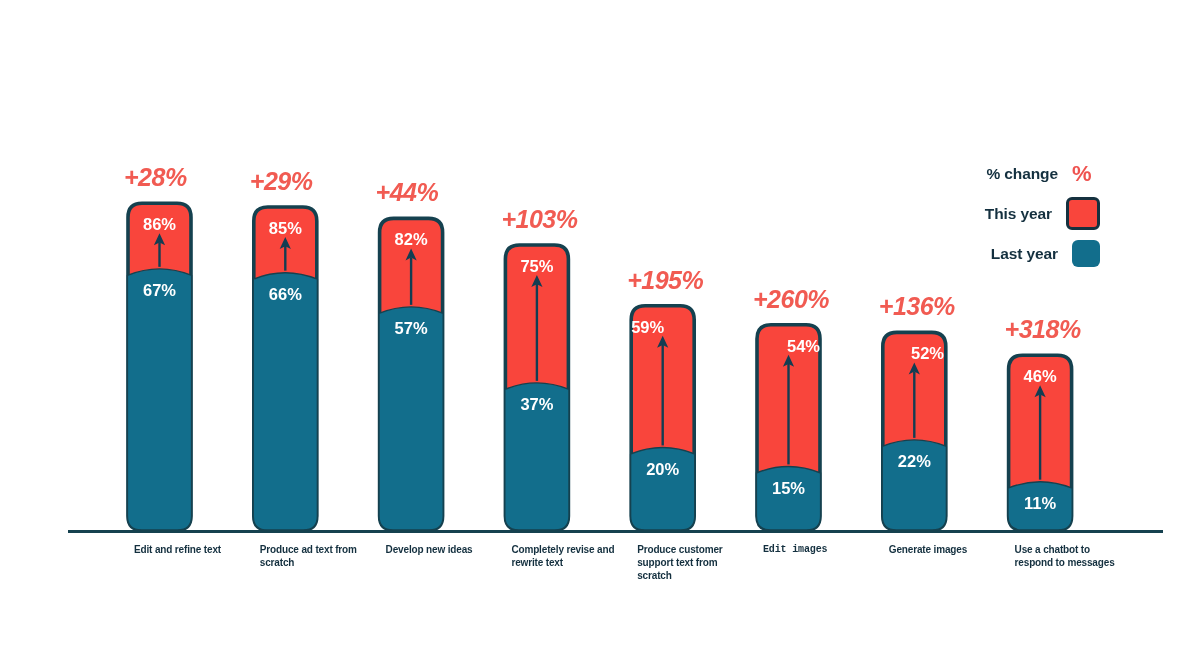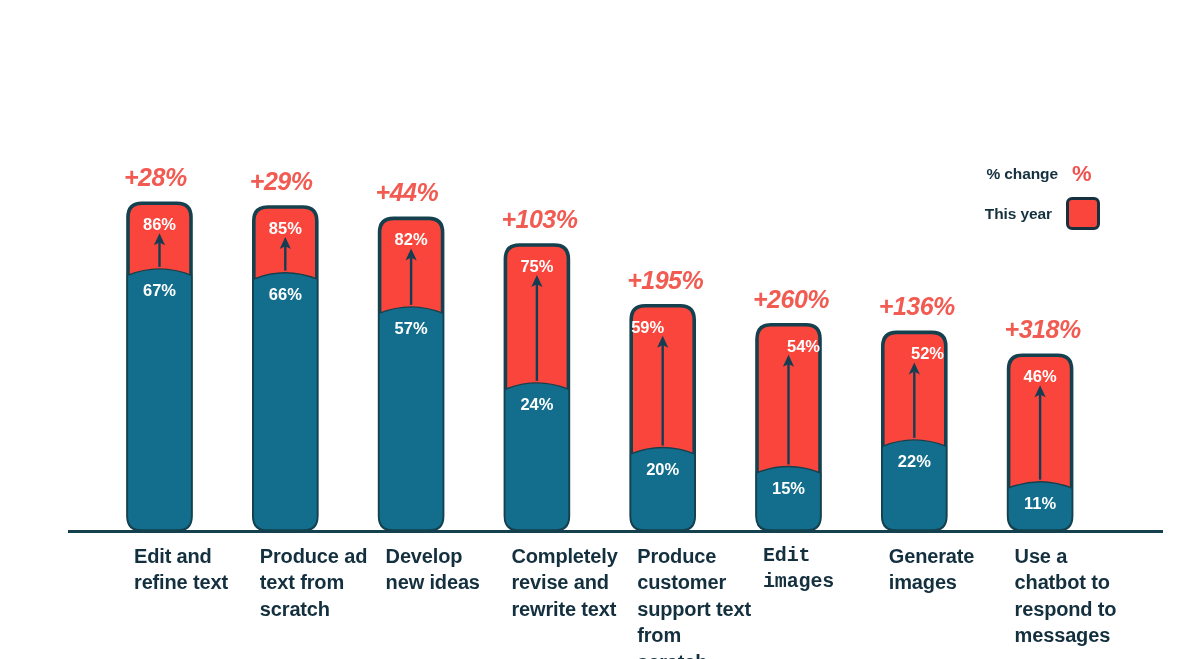--- a/index.html
+++ b/index.html
@@ -108,21 +108,21 @@
     font-size: 16.5px;
     font-weight: 700;
     color: #ffffff;
     white-space: nowrap;
     line-height: 1;
   }
 
   
   .cat-label {
     position: absolute;
-    font-size: 20px;
+    font-size: 10px;
     font-weight: 600;
     color: #14303f;
     line-height: 1.32;
     letter-spacing: -0.15px;
   }
 </style>
 </head>
 <body>
 
 <div id="chart-root">
@@ -302,21 +302,21 @@
       <div class="change-label" style="left: 249.8px; top: 169px;">+29%</div>
       <div class="value-label" style="left: 253.8px; top: 220px; width: 63px; text-align: center;">85%</div>
       <div class="value-label" style="left: 253.8px; top: 286.2px; width: 63px; text-align: center;">66%</div>
       <div class="cat-label" style="left: 259.8px; top: 543px; width: 113.8px;">Produce ad text from scratch</div>
       <div class="change-label" style="left: 375.6px; top: 180.4px;">+44%</div>
       <div class="value-label" style="left: 379.6px; top: 231.4px; width: 63px; text-align: center;">82%</div>
       <div class="value-label" style="left: 379.6px; top: 320.4px; width: 63px; text-align: center;">57%</div>
       <div class="cat-label" style="left: 385.6px; top: 543px; width: 113.8px;">Develop new ideas</div>
       <div class="change-label" style="left: 501.4px; top: 207px;">+103%</div>
       <div class="value-label" style="left: 505.4px; top: 258px; width: 63px; text-align: center;">75%</div>
-      <div class="value-label" style="left: 505.4px; top: 396.4px; width: 63px; text-align: center;">24%</div>
+      <div class="value-label" style="left: 505.4px; top: 396.4px; width: 63px; text-align: center;">37%</div>
       <div class="cat-label" style="left: 511.4px; top: 543px; width: 113.8px;">Completely revise and rewrite text</div>
       <div class="change-label" style="left: 627.2px; top: 267.8px;">+195%</div>
       <div class="value-label" style="left: 631.2px; top: 318.8px; width: 63px; text-align: left;">59%</div>
       <div class="value-label" style="left: 631.2px; top: 461px; width: 63px; text-align: center;">20%</div>
       <div class="cat-label" style="left: 637.2px; top: 543px; width: 113.8px;">Produce customer support text from scratch</div>
       <div class="change-label" style="left: 753px; top: 286.8px;">+260%</div>
       <div class="value-label" style="left: 757px; top: 337.8px; width: 63px; text-align: right;">54%</div>
       <div class="value-label" style="left: 757px; top: 480px; width: 63px; text-align: center;">15%</div>
       <div class="cat-label" style="left: 763px; top: 543px; width: 113.8px; font-family: Liberation Mono, monospace;">Edit images</div>
       <div class="change-label" style="left: 878.8px; top: 294.4px;">+136%</div>
@@ -334,16 +334,20 @@
     <div class="legend-row">
       <span class="legend-label">% change</span>
       <span class="legend-pct">%</span>
     </div>
 
     <div class="legend-row">
       <span class="legend-label">This year</span>
       <span class="swatch swatch-red"></span>
     </div>
 
+    <div class="legend-row">
+      <span class="legend-label">Last year</span>
+      <span class="swatch swatch-teal"></span>
+    </div>
 
   </div>
 
 </div>
 
 </body></html>

